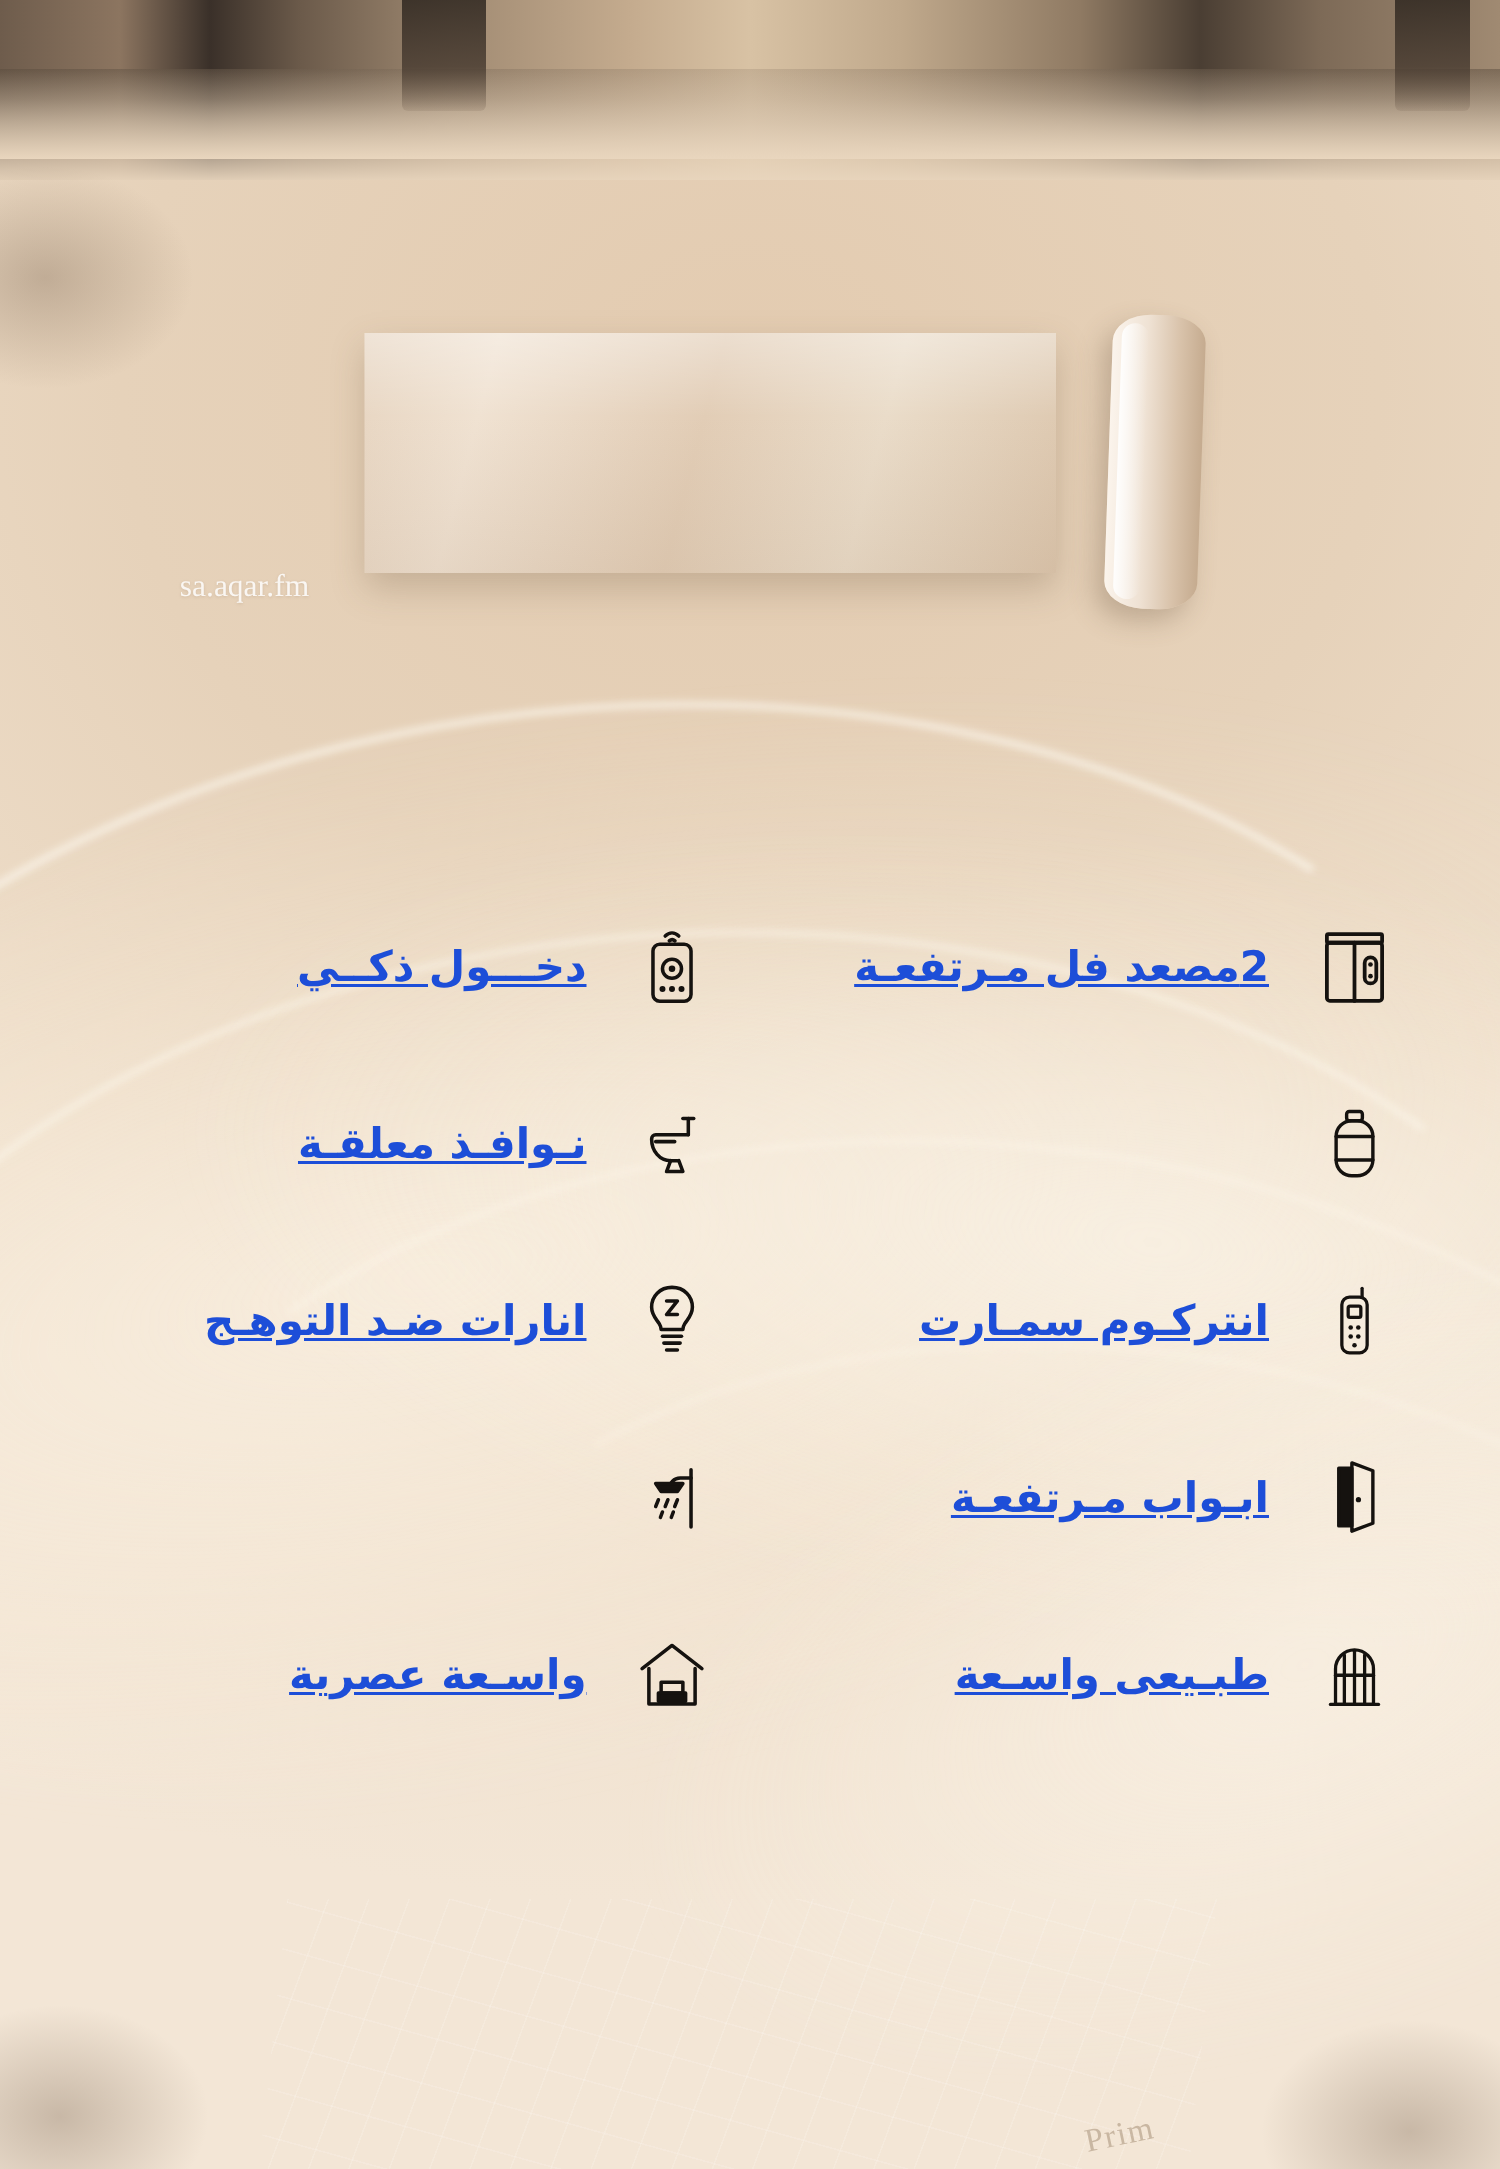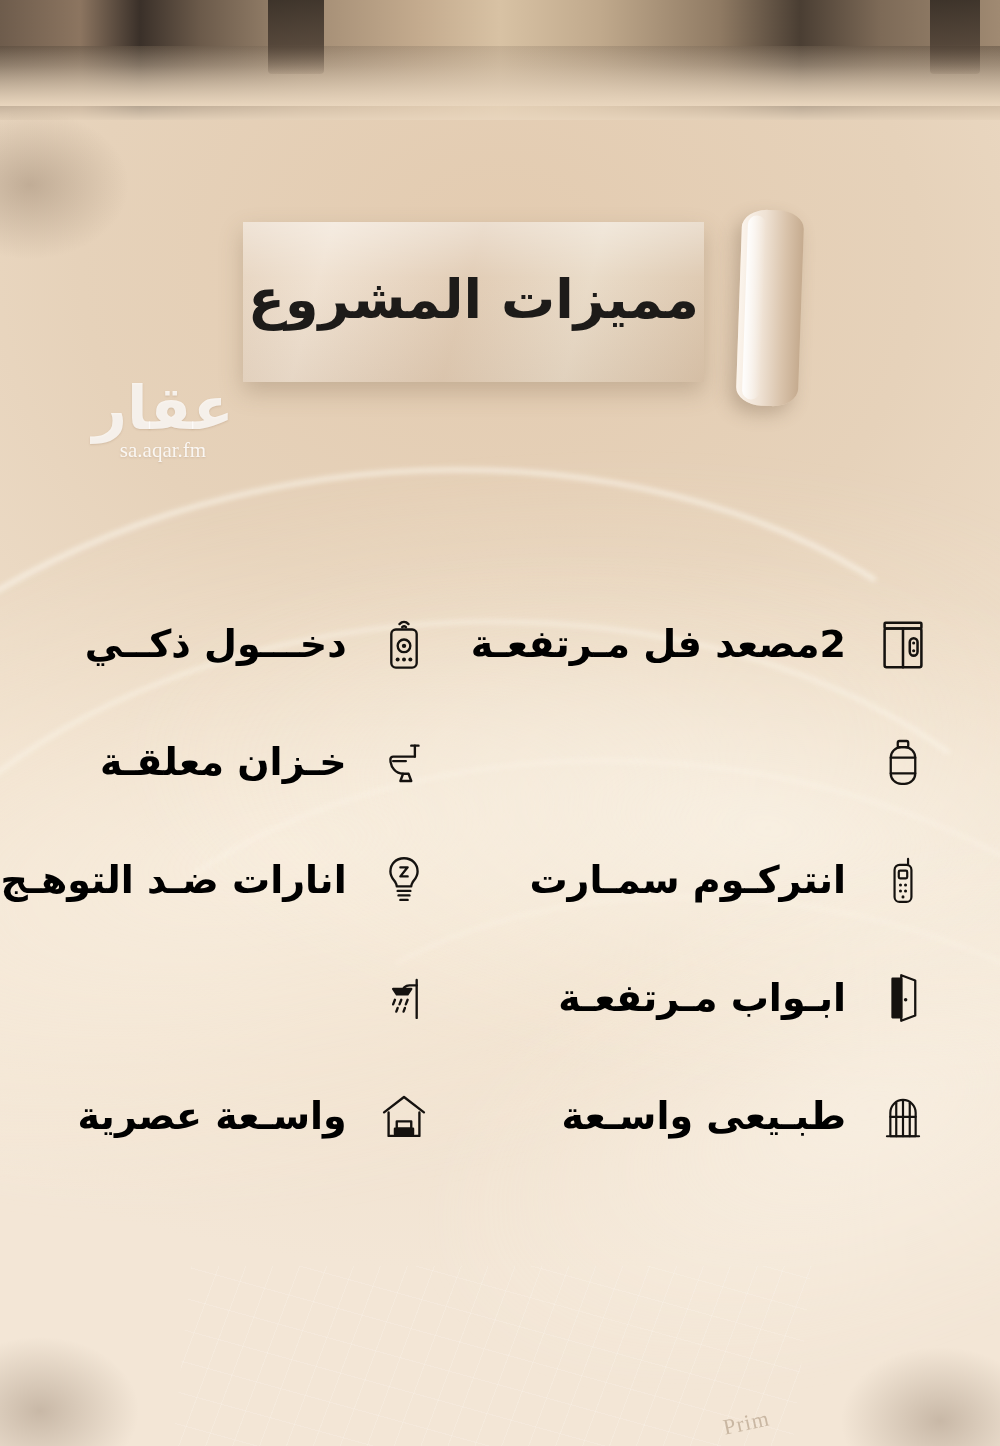--- a/index.html
+++ b/index.html
@@ -221,25 +221,26 @@
     flex: 0 0 auto;
     width: 70px;
     height: 70px;
     display: flex;
     align-items: center;
     justify-content: center;
     color: #15120f;
   }
   .feature .icon svg { display: block; }
   .feature .label {
-    font-size: 38px;
+    font-size: 28px;
     font-weight: bold;
-    color: #000000;
+    color: #1d4ed8;
     white-space: nowrap;
     letter-spacing: 0.5px;
+    text-decoration: underline;
   }
   
   .features .feature:nth-child(odd) .label { letter-spacing: 1.2px; }
 </style>
 </head>
 <body>
 
 <div class="page">
 
   <div class="bg-base"></div>
@@ -256,25 +257,23 @@
   <div class="arc arc3"></div>
   <div class="arc arc4"></div>
   <div class="blueprint"></div>
   <div class="corner-dark cd-bl"></div>
   <div class="corner-dark cd-br"></div>
   <div class="corner-dark cd-tl"></div>
 
   <div class="banner">
     <div class="banner-body"></div>
     <div class="banner-curl"></div>
-    <div class="banner-title">مميزات المشروع</div>
   </div>
 
   <div class="watermark">
-    <div class="wm-ar">عقار</div>
     <div class="wm-en">sa.aqar.fm</div>
   </div>
 
   <div class="features">
 
     <div class="feature">
       <span class="icon">
         <svg width="62" height="62" viewBox="0 0 64 64" fill="none" stroke="#15120f" stroke-width="2.6" stroke-linecap="round" stroke-linejoin="round">
           <rect x="13" y="10" width="38" height="6" rx="1"></rect>
           <rect x="13" y="16" width="38" height="40" rx="2"></rect>
@@ -317,21 +316,21 @@
     <div class="feature">
       <span class="icon">
         <svg width="62" height="58" viewBox="0 0 64 64" fill="none" stroke="#15120f" stroke-width="2.6" stroke-linecap="round" stroke-linejoin="round">
           <path d="M44 14v12"></path>
           <path d="M40 14h8"></path>
           <path d="M44 26H20a3 3 0 0 0-3 3c0 9 6 16 14 16h5"></path>
           <path d="M31 45l-3 8h12l-3-8"></path>
           <path d="M20 31h14"></path>
         </svg>
       </span>
-      <span class="label">خـزان معلقـة</span>
+      <span class="label">نـوافـذ معلقـة</span>
     </div>
 
 
     <div class="feature">
       <span class="icon">
         <svg width="54" height="62" viewBox="0 0 64 64" fill="none" stroke="#15120f" stroke-width="2.6" stroke-linecap="round" stroke-linejoin="round">
           <rect x="22" y="14" width="20" height="44" rx="6"></rect>
           <path d="M38 14V7"></path>
           <rect x="27" y="21" width="10" height="9" rx="1.5"></rect>
           <circle cx="29" cy="38" r="1.8" fill="#15120f" stroke="none"></circle>

